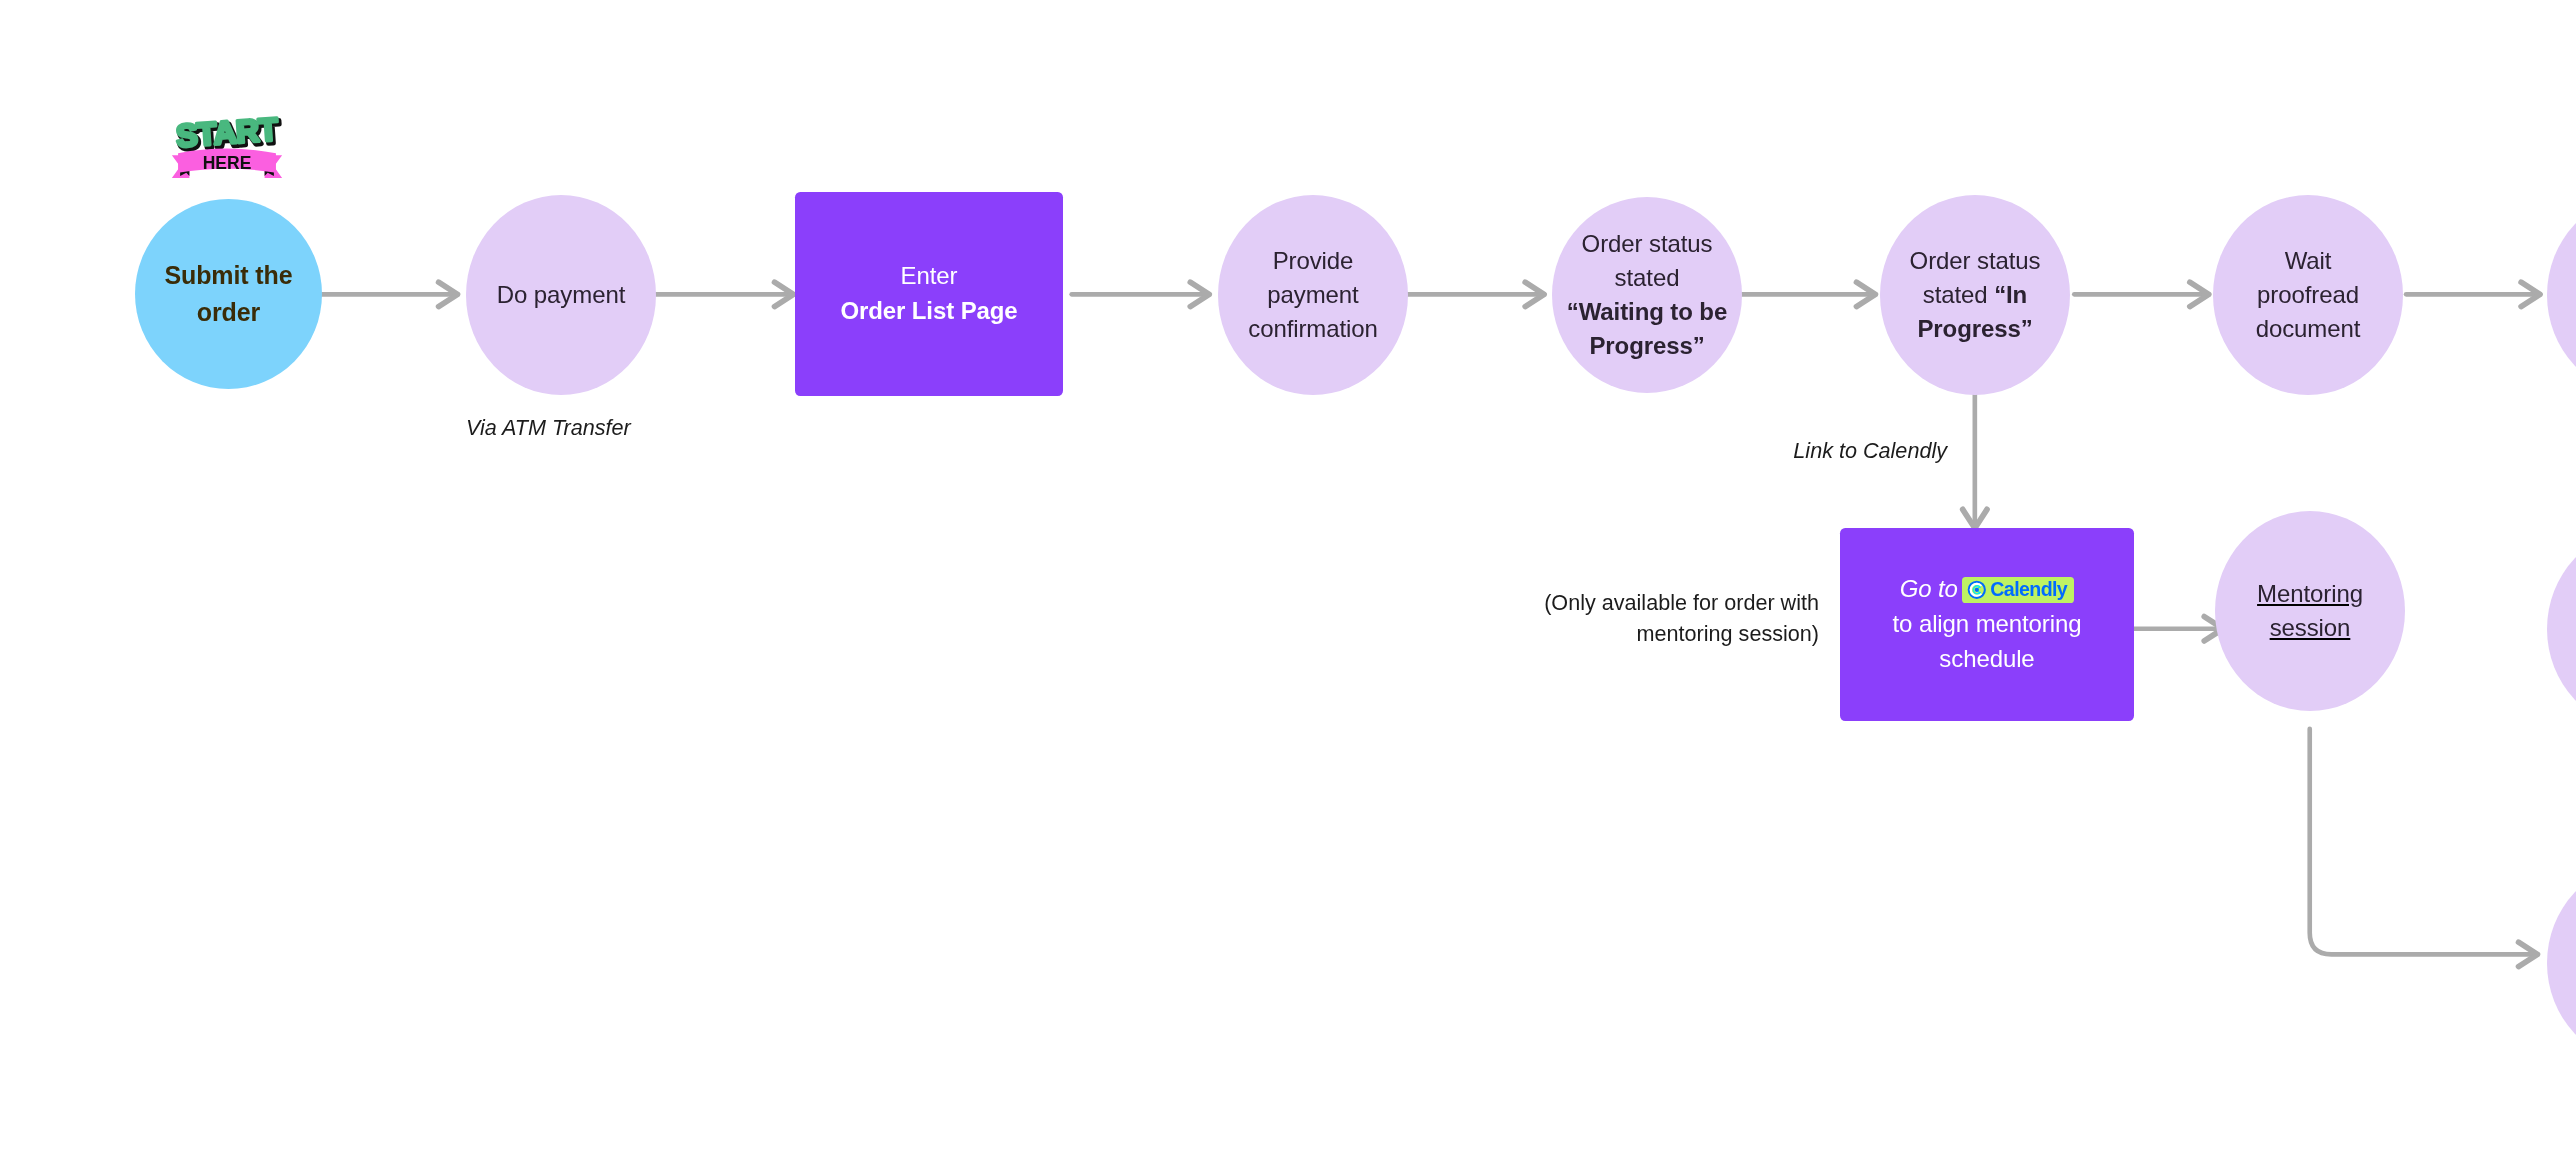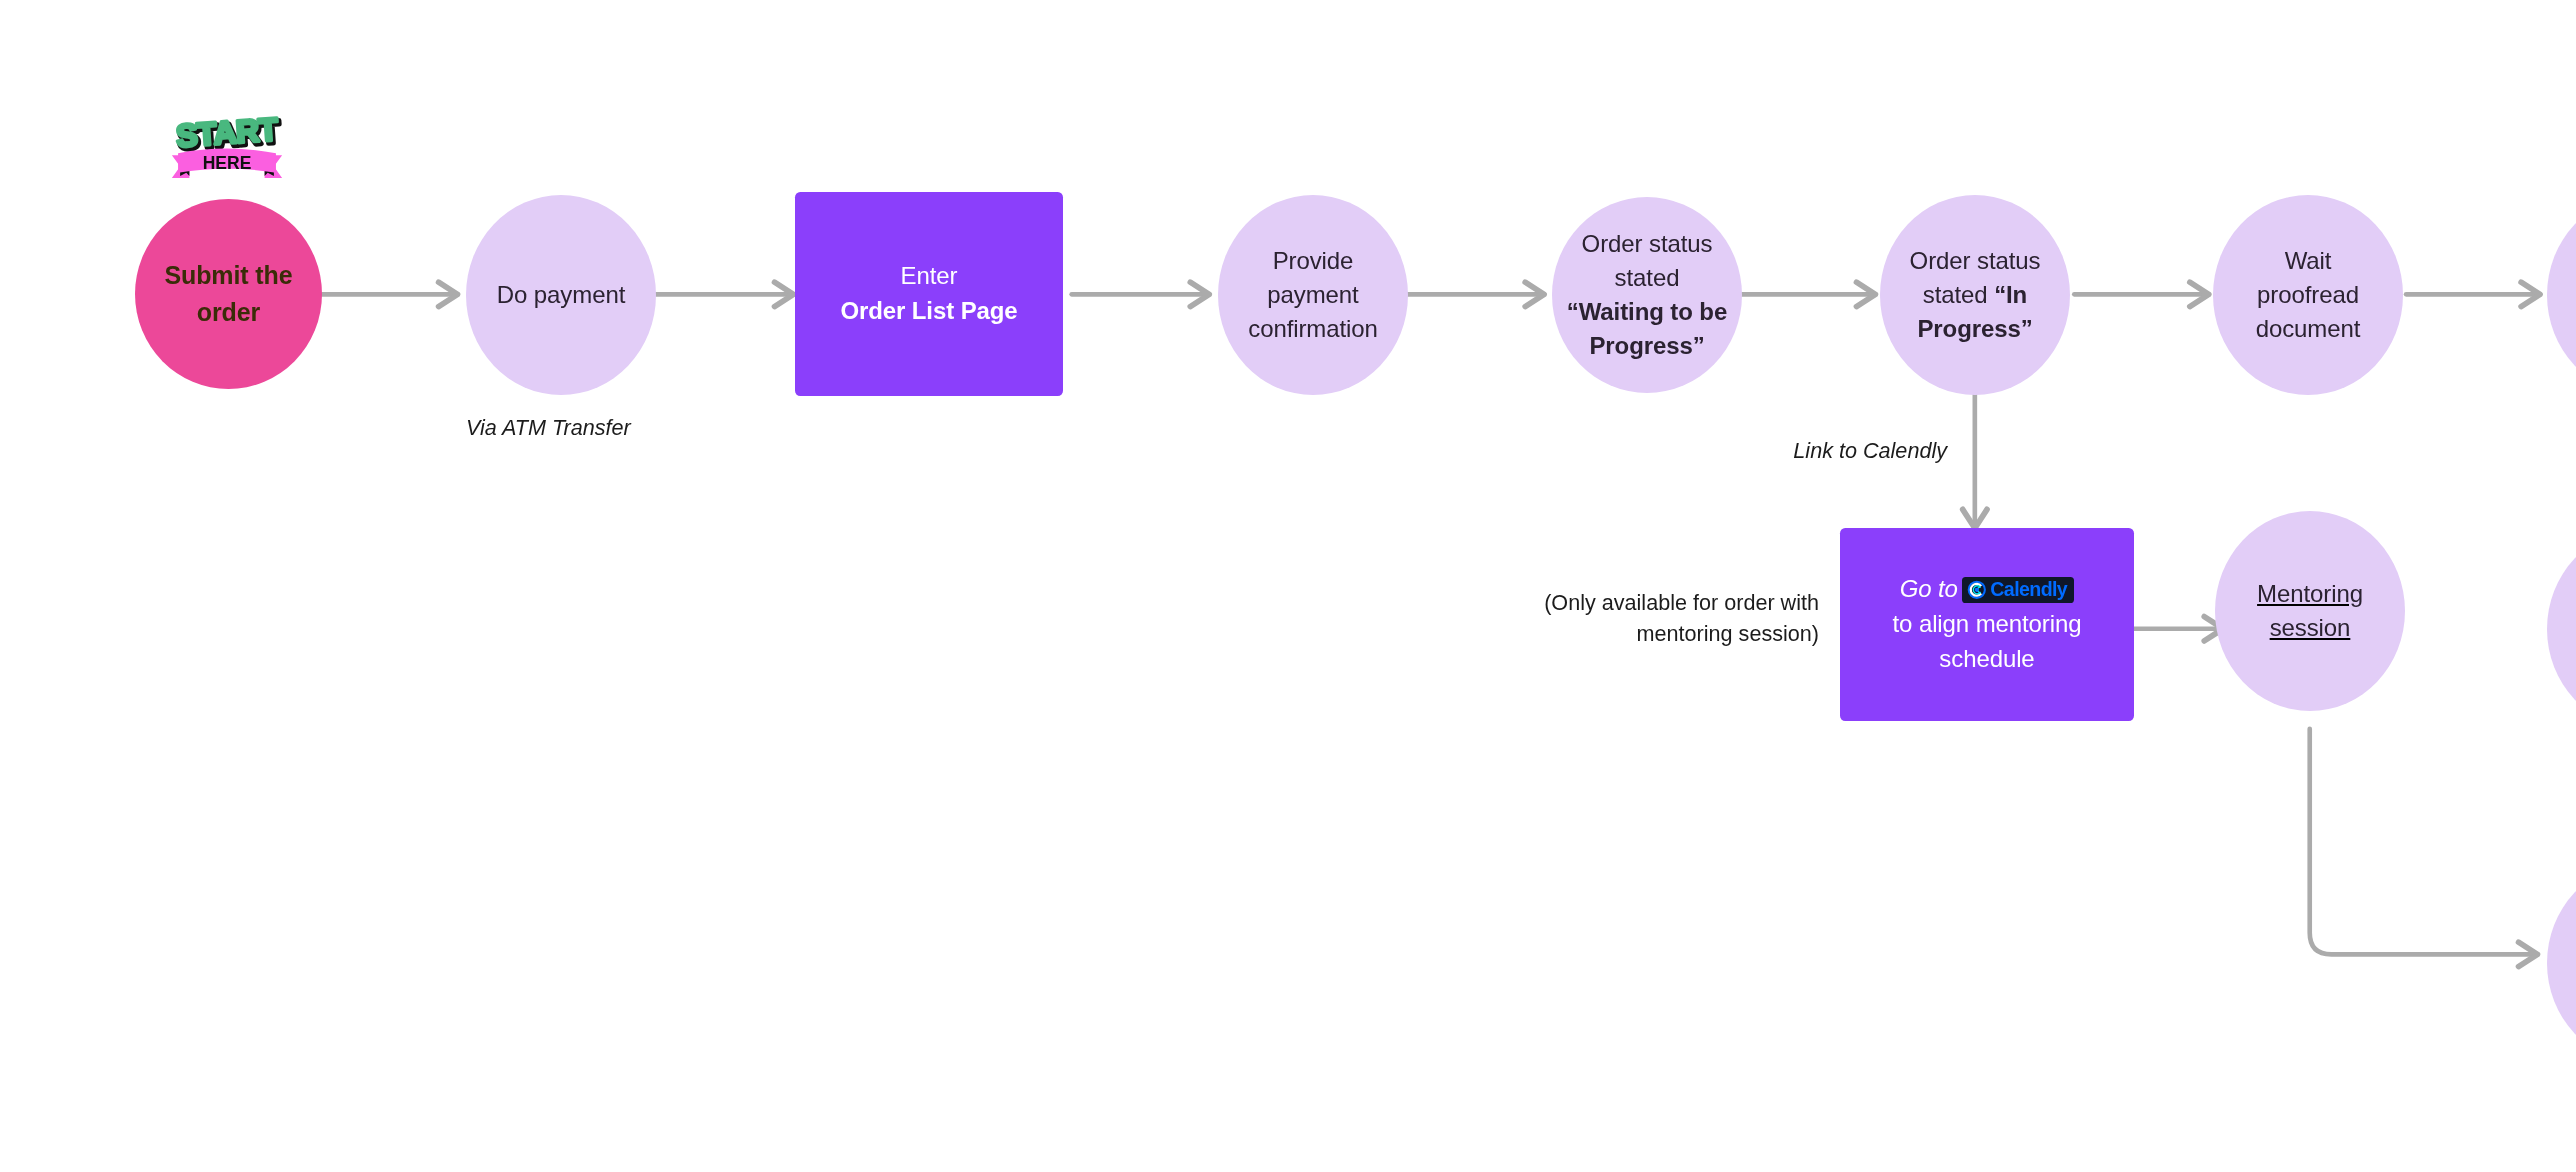--- a/index.html
+++ b/index.html
@@ -50,21 +50,21 @@
   }
   .proc .node-text {
     color: #2b2231;
     font-size: 24px;
     font-weight: 400;
   }
   .proc .node-text b { font-weight: 700; }
 
   
   .term {
-    background: #ec4899;
+    background: #7dd3fc;
   }
   .term .node-text {
     color: #3a2c08;
     font-size: 25px;
     font-weight: 700;
     line-height: 1.5;
   }
 
   
   .boxed {
@@ -95,21 +95,21 @@
     width: 170px;
     height: 98px;
   }
   .sticker svg { width: 100%; height: 100%; display: block; }
 
   
   .cal-badge {
     display: inline-flex;
     align-items: center;
     gap: 3.6px;
-    background: #0f172a;
+    background: #bef264;
     border-radius: 3.6px;
     padding: 3.1px 7.2px 3.1px 5.2px;
     vertical-align: middle;
     margin-left: 4.1px;
     position: relative;
     top: -1px;
   }
   .cal-logo { width: 19.6px; height: 19.6px; display: block; flex: 0 0 auto; }
   .cal-word {
     color: #006bff;

